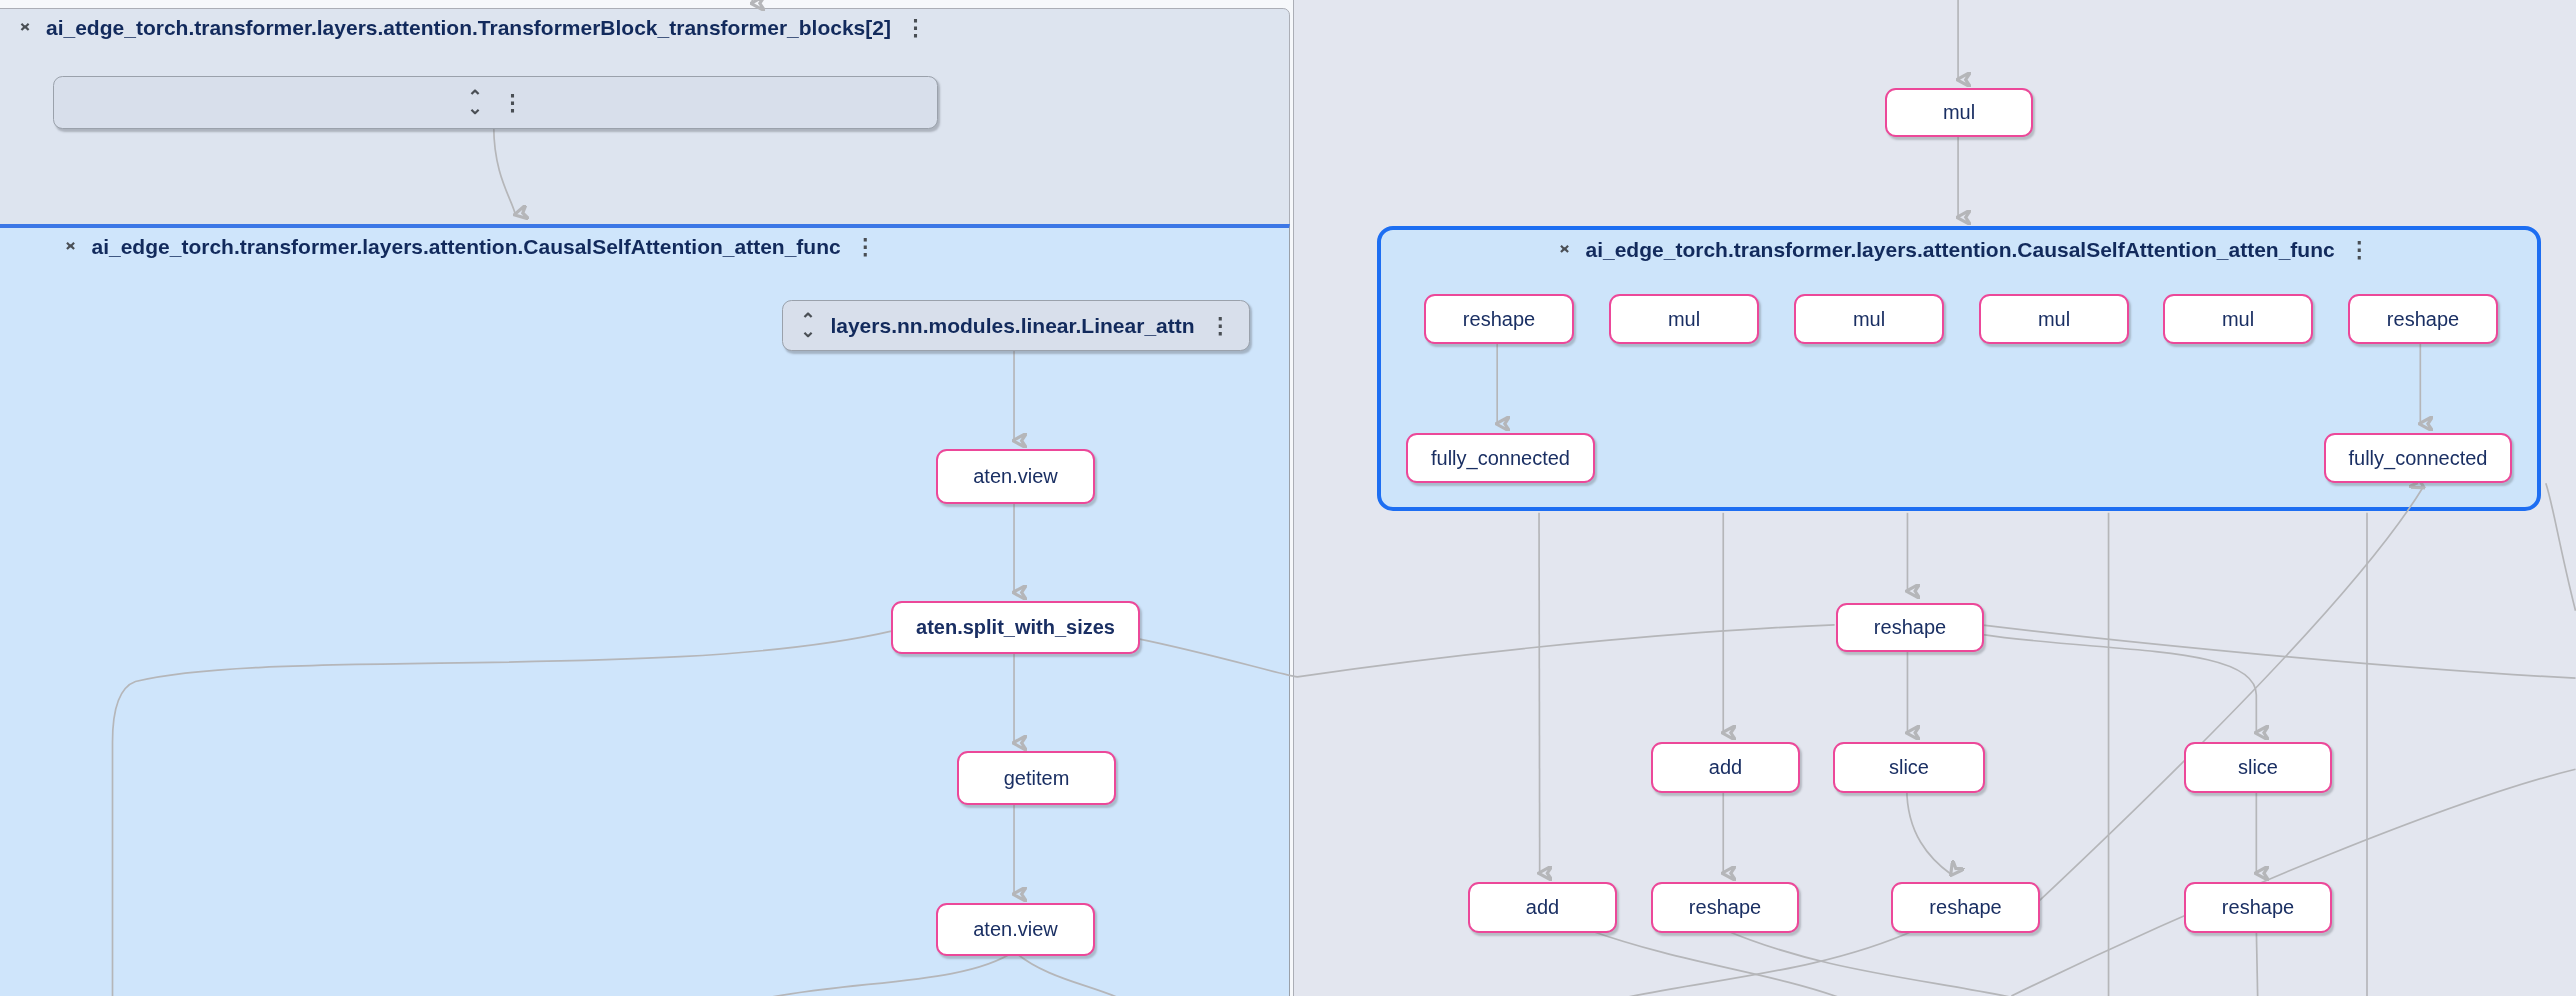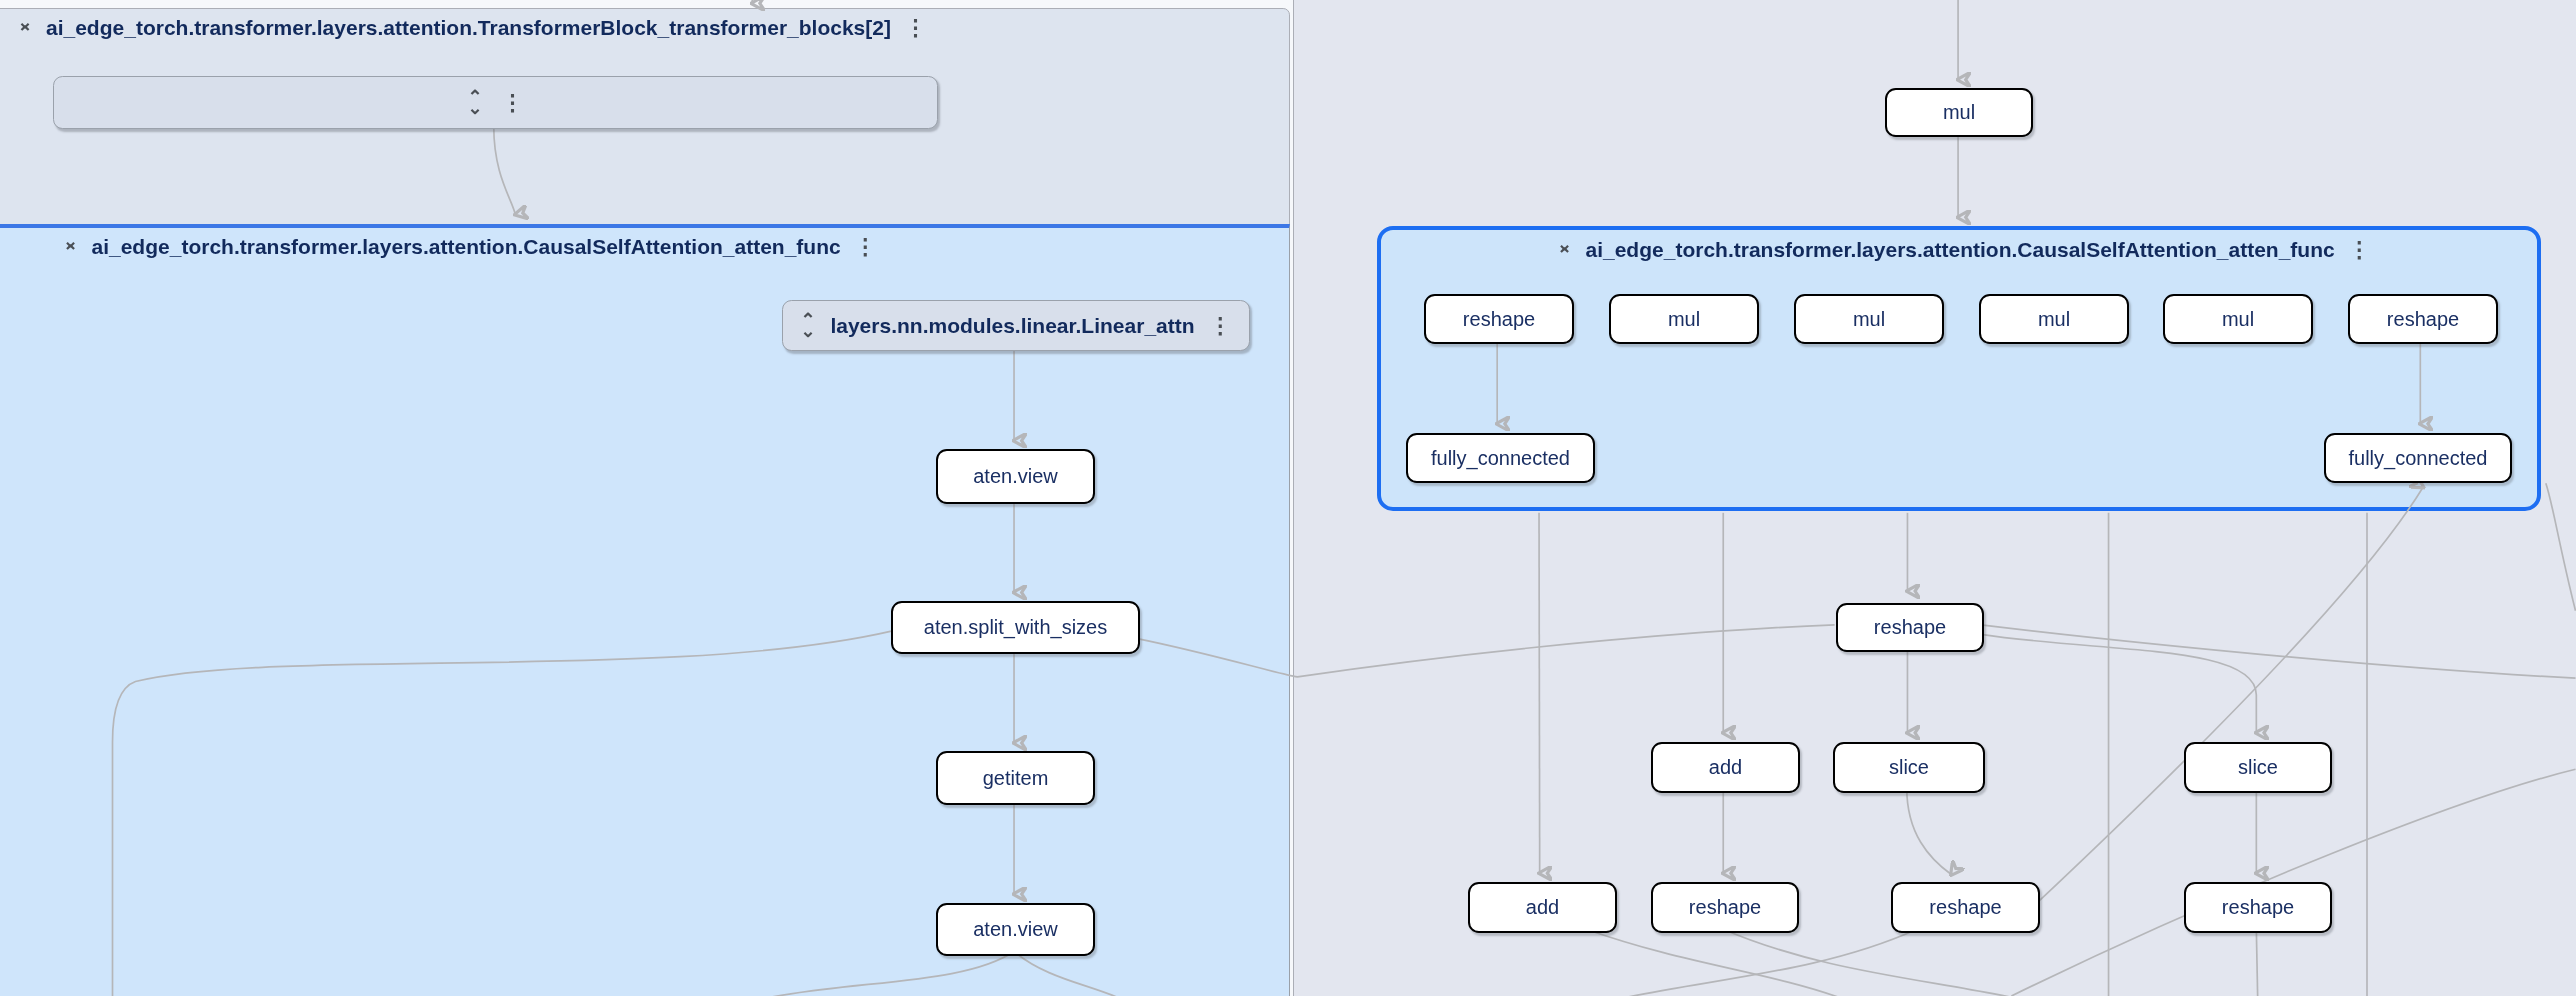--- a/index.html
+++ b/index.html
@@ -36,21 +36,21 @@
     font-size:22px;color:#494e54;font-weight:bold;padding:0 4px;line-height:24px;
   }
   .gpill{
     position:absolute;display:flex;align-items:center;justify-content:center;gap:10.8px;
     background:#d8dfeb;border:1.4px solid #9aa1ab;border-radius:9.5px;
     box-shadow:2px 2.7px 2px rgba(100,105,115,0.40);
     font-size:21px;font-weight:bold;color:#122a5c;white-space:nowrap;z-index:4;
   }
   .op{
     position:absolute;display:flex;align-items:center;justify-content:center;
-    background:#ffffff;border:2px solid #000000;border-radius:10.8px;
+    background:#ffffff;border:2px solid #ec4899;border-radius:10.8px;
     box-shadow:2px 2.7px 2px rgba(100,105,115,0.35);
     font-size:20px;font-weight:500;color:#1a2f63;white-space:nowrap;z-index:4;
   }
   svg.wires{position:absolute;left:0;top:0;z-index:2;}
   svg.wires path{fill:none;stroke:#b5b6b9;stroke-width:2.5px;}
 </style>
 </head>
 <body>
 
 <div id="stage">
@@ -131,22 +131,22 @@
   <div class="gpill" style="left:782px;top:300px;width:466px;height:49px;">
     <span class="icon-stack">
       <span>⌃</span>
       <span>⌄</span>
     </span>
     <span>layers.nn.modules.linear.Linear_attn</span>
     <span class="kebab">⋮</span>
   </div>
 
   <div class="op" style="left:936px;top:449px;width:155px;height:51px;">aten.view</div>
-  <div class="op" style="left:891px;top:601px;width:245px;height:49px;">aten.split_with_sizes</div>
-  <div class="op" style="left:936px;top:751px;width:155px;height:50px;">getitem</div>
+  <div class="op" style="left:891px;top:601px;width:245px;height:49px;font-weight:bold;">aten.split_with_sizes</div>
+  <div class="op" style="left:957px;top:751px;width:155px;height:50px;">getitem</div>
   <div class="op" style="left:936px;top:903px;width:155px;height:49px;">aten.view</div>
 
   <div class="op" style="left:1885px;top:88px;width:144px;height:45px;">mul</div>
 
   <div class="hdr" style="left:1553px;top:238px;">
     <span class="icon-stack">
       <span>⌄</span>
       <span>⌃</span>
     </span>
     <span>ai_edge_torch.transformer.layers.attention.CausalSelfAttention_atten_func</span>

